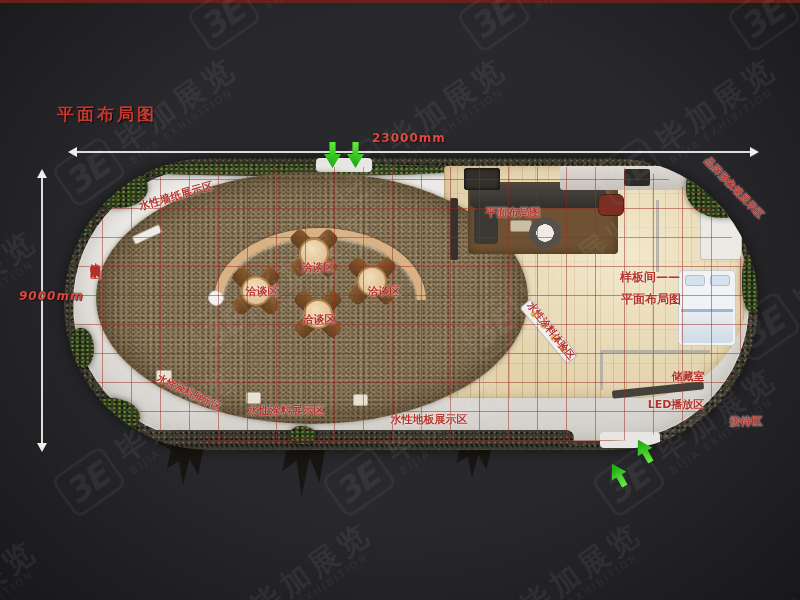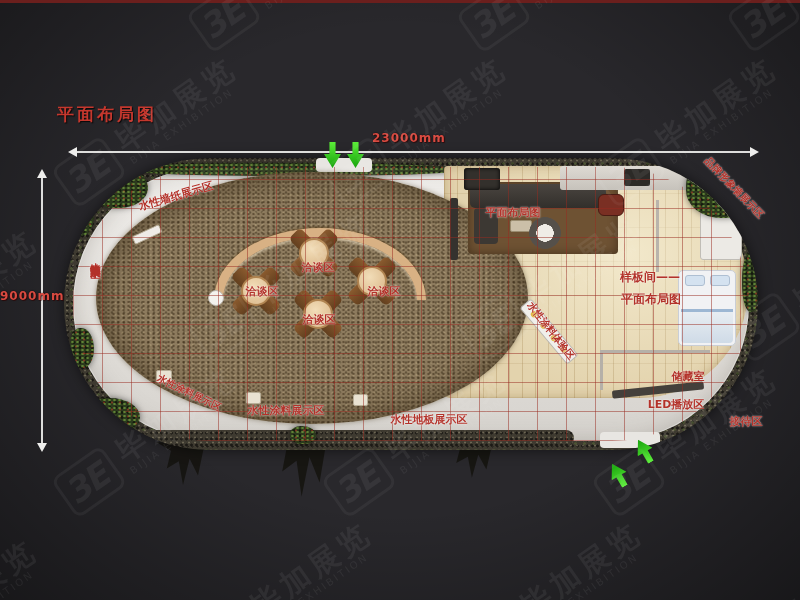--- a/index.html
+++ b/index.html
@@ -25,21 +25,21 @@
   .wm-cn { font-size:30px; font-weight:bold; letter-spacing:5px; }
   .wm-en { font-size:10px; letter-spacing:2.5px; }
 
   
   .page-title { position:absolute; left:57px; top:103px; z-index:20;
     color:#c5372d; font-size:17px; font-weight:bold; letter-spacing:3px;
     text-shadow:1px 1px 1px rgba(0,0,0,.8); }
   .dim-label { position:absolute; z-index:20; color:#d84a40; font-weight:bold; font-size:12px;
     text-shadow:0 0 2px rgba(0,0,0,.7), 1px 1px 0 rgba(60,0,0,.6); letter-spacing:1px; }
   .dim-top-label { left:372px; top:131px; }
-  .dim-left-label { left:0; top:289px; }
+  .dim-left-label { left:19px; top:289px;font-style:italic; }
   .dim-line { position:absolute; background:rgba(238,238,236,.92); z-index:19; }
   .dim-top-line { left:70px; top:151px; width:682px; height:2px; }
   .dim-left-line { left:41px; top:172px; width:2px; height:272px; }
   .arrhead { position:absolute; width:0; height:0; z-index:19; }
   .ah-left  { left:63px; top:147px; border:5px solid transparent; border-right:9px solid #eeeeec; }
   .ah-right { left:750px; top:147px; border:5px solid transparent; border-left:9px solid #eeeeec; }
   .ah-up    { left:37px; top:164px; border:5px solid transparent; border-bottom:9px solid #eeeeec; }
   .ah-down  { left:37px; top:443px; border:5px solid transparent; border-top:9px solid #eeeeec; }
 
   

